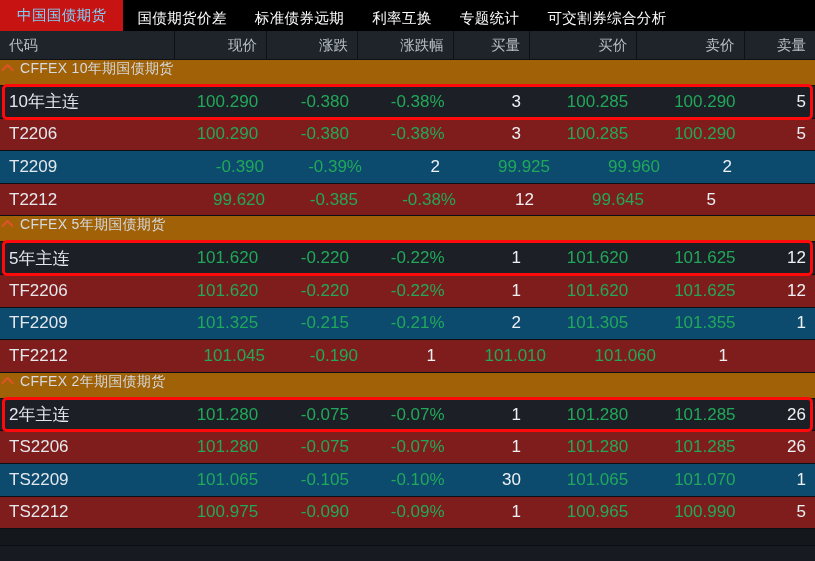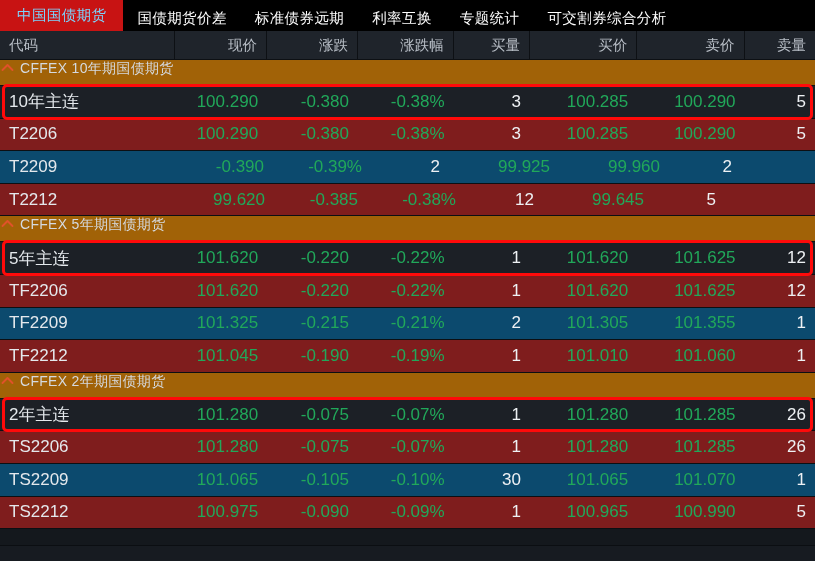--- a/index.html
+++ b/index.html
@@ -260,21 +260,20 @@
         <div class="cell c-pct val-green">-0.21%</div>
         <div class="cell c-bidv val-white">2</div>
         <div class="cell c-bid val-green">101.305</div>
         <div class="cell c-ask val-green">101.355</div>
         <div class="cell c-askv val-white">1</div>
       </div>
       <div class="data-row alt">
         <div class="cell c-code val-code">TF2212</div>
         <div class="cell c-last val-green">101.045</div>
         <div class="cell c-chg val-green">-0.190</div>
-        <div class="cell c-pct val-green">-0.19%</div>
         <div class="cell c-bidv val-white">1</div>
         <div class="cell c-bid val-green">101.010</div>
         <div class="cell c-ask val-green">101.060</div>
         <div class="cell c-askv val-white">1</div>
       </div>
       <div class="group-header">
         <span class="chevron">
           <svg width="15" height="15" viewBox="0 0 15 15">
             <path d="M2.5 10 L7.5 5 L12.5 10" fill="none" stroke="#e0522a" stroke-width="1.9" stroke-linecap="round" stroke-linejoin="round"></path>
           </svg>

